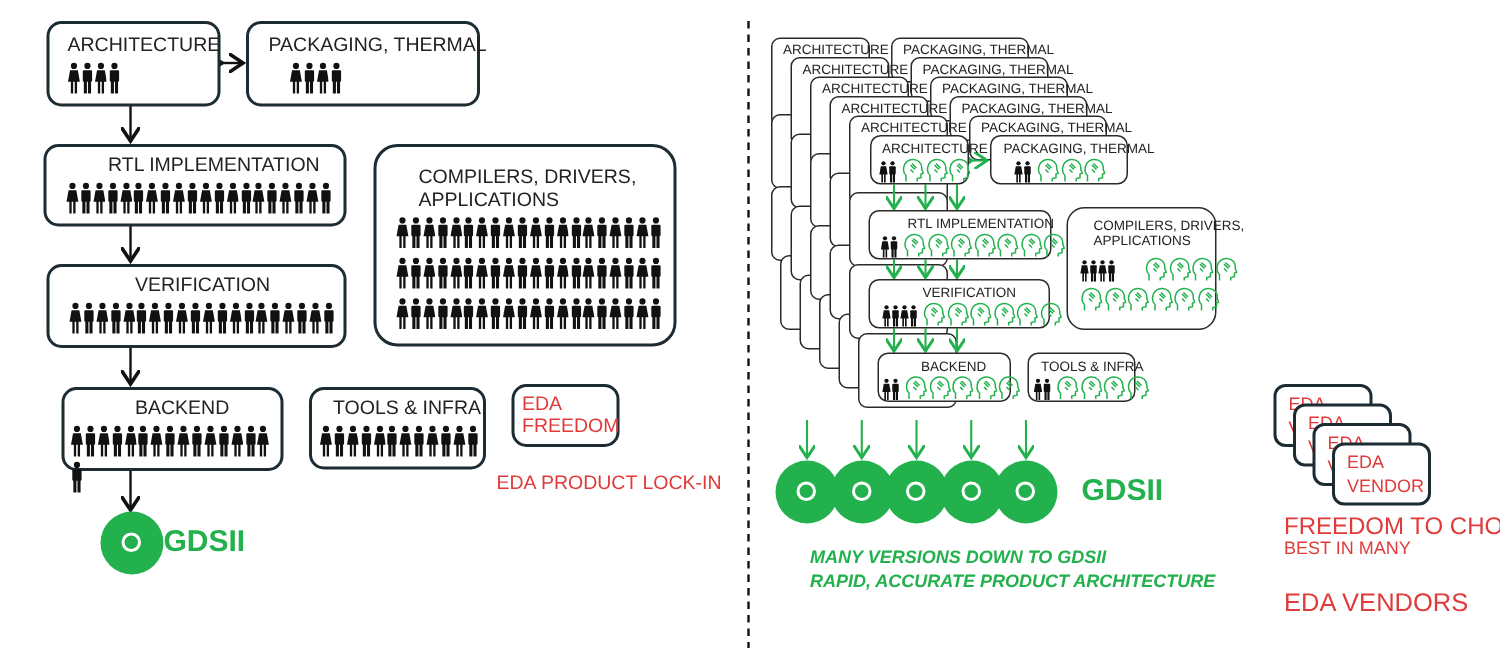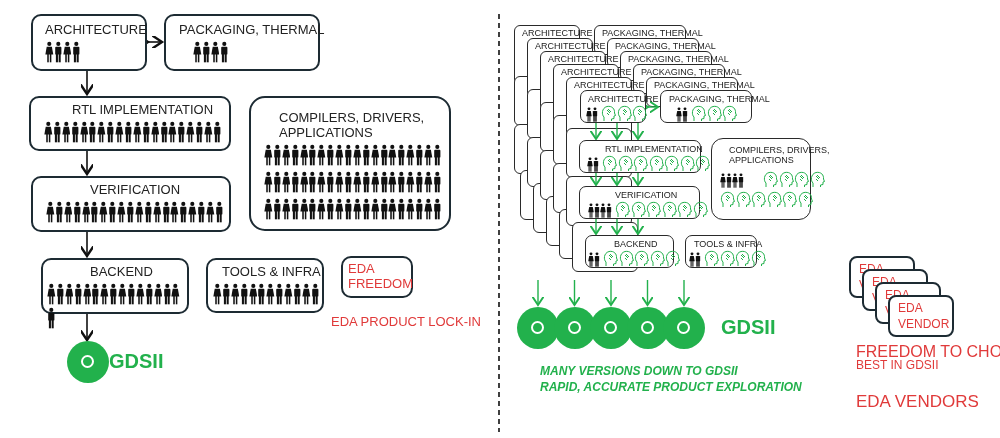--- a/index.html
+++ b/index.html
@@ -1294,21 +1294,21 @@
   <div id="r-discs">
       <div class="disc" style="left: 517px; top: 307px;"></div>
       <div class="disc" style="left: 553.5px; top: 307px;"></div>
       <div class="disc" style="left: 590px; top: 307px;"></div>
       <div class="disc" style="left: 626.5px; top: 307px;"></div>
       <div class="disc" style="left: 663px; top: 307px;"></div>
     </div>
   <span class="lbl green" style="left:721px;top:316px;font-size:20px;font-weight:bold;">GDSII</span>
 
   <span class="lbl green" style="left:540px;top:364px;font-size:12px;font-weight:bold;font-style:italic;">MANY VERSIONS DOWN TO GDSII</span>
-  <span class="lbl green" style="left:540px;top:380px;font-size:12px;font-weight:bold;font-style:italic;">RAPID, ACCURATE PRODUCT EXPLORATION</span>
+  <span class="lbl green" style="left:540px;top:380px;font-size:12px;font-weight:bold;font-style:italic;">RAPID, ACCURATE PRODUCT ARCHITECTURE</span>
 
   <div id="eda-stack">
       <div class="box" style="left: 849px; top: 256px; width: 66px; height: 42px; border-radius: 8px;">
         <span class="lbl red" style="left: 8px; top: 4px; font-size: 12px;">EDA</span>
         <span class="lbl red" style="left: 8px; top: 20px; font-size: 12px;">VENDOR</span>
       </div>
       <div class="box" style="left: 862px; top: 269px; width: 66px; height: 42px; border-radius: 8px;">
         <span class="lbl red" style="left: 8px; top: 4px; font-size: 12px;">EDA</span>
         <span class="lbl red" style="left: 8px; top: 20px; font-size: 12px;">VENDOR</span>
       </div>
@@ -1316,15 +1316,15 @@
         <span class="lbl red" style="left: 8px; top: 4px; font-size: 12px;">EDA</span>
         <span class="lbl red" style="left: 8px; top: 20px; font-size: 12px;">VENDOR</span>
       </div>
       <div class="box" style="left: 888px; top: 295px; width: 66px; height: 42px; border-radius: 8px;">
         <span class="lbl red" style="left: 8px; top: 4px; font-size: 12px;">EDA</span>
         <span class="lbl red" style="left: 8px; top: 20px; font-size: 12px;">VENDOR</span>
       </div>
     </div>
 
   <span class="lbl red" style="left:856px;top:343px;font-size:16px;">FREEDOM TO CHOOSE</span>
-  <span class="lbl red" style="left:856px;top:358px;font-size:12px;">BEST IN GDSII</span>
+  <span class="lbl red" style="left:856px;top:358px;font-size:12px;">BEST IN MANY</span>
   <span class="lbl red" style="left:856px;top:392px;font-size:17px;">EDA VENDORS</span>
 </div>
 
 </body></html>

